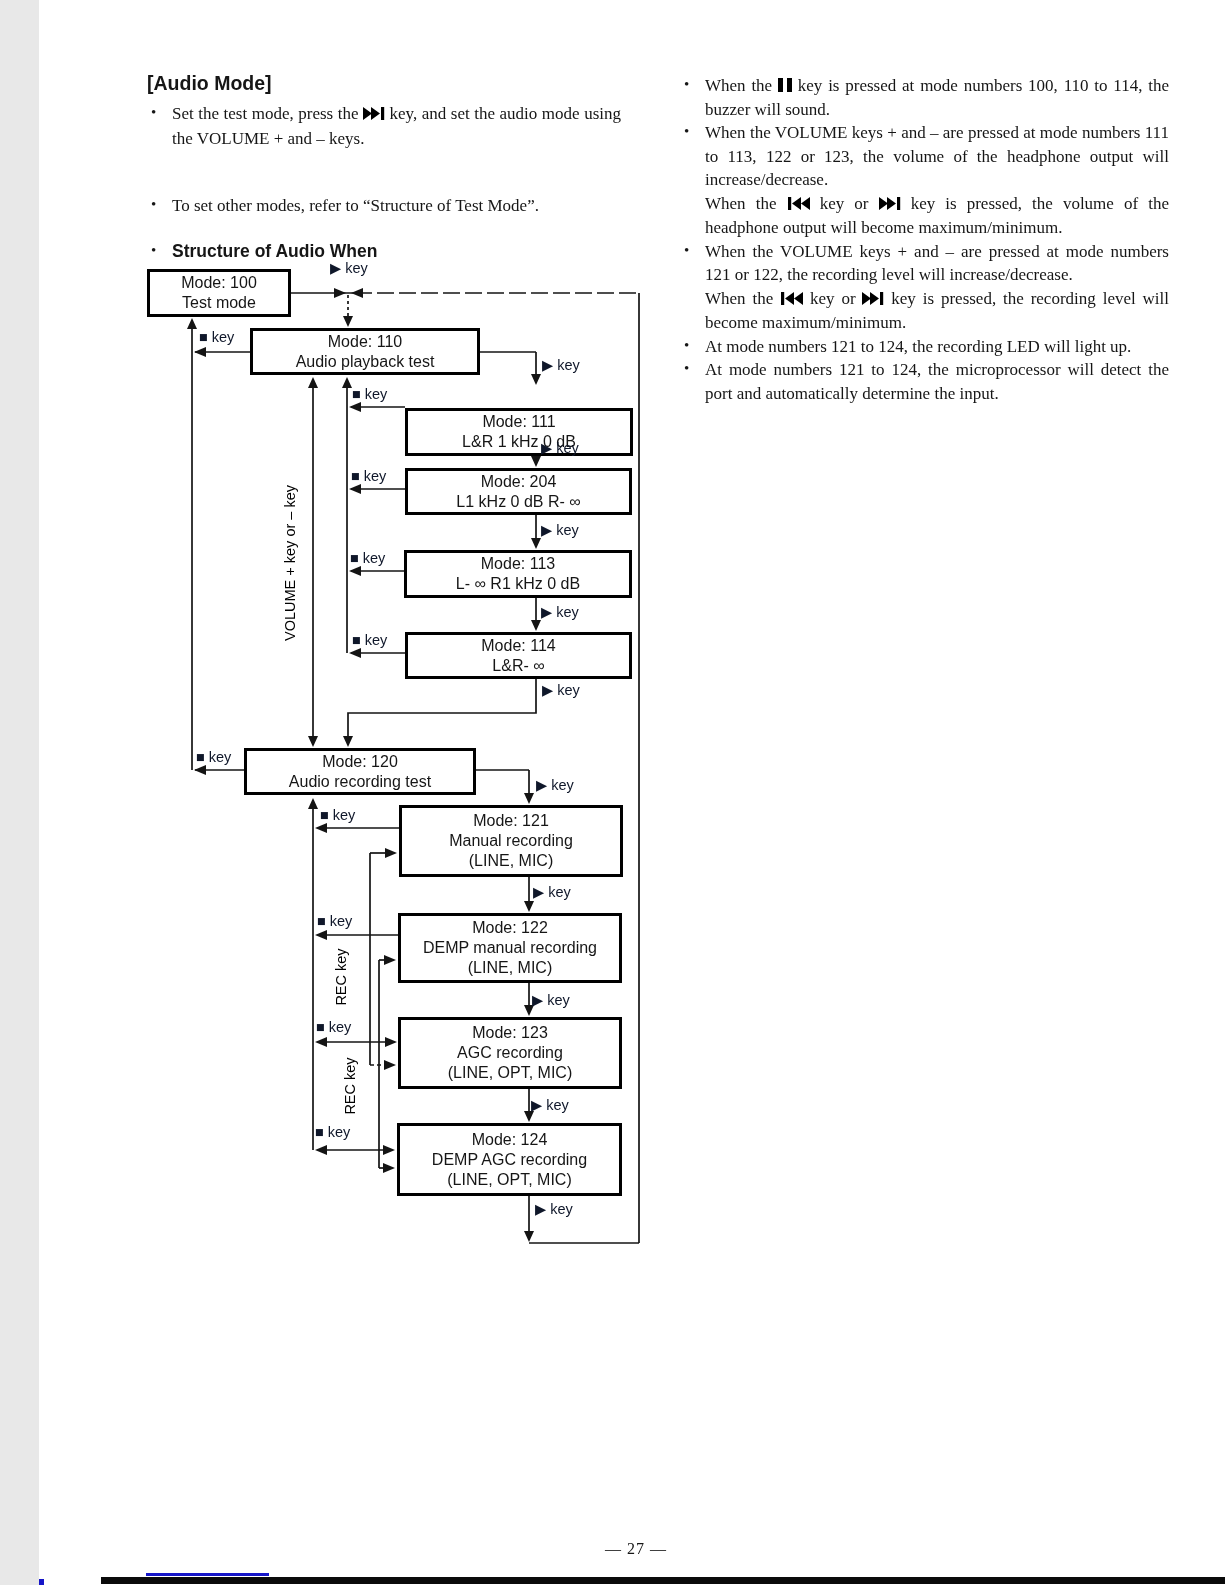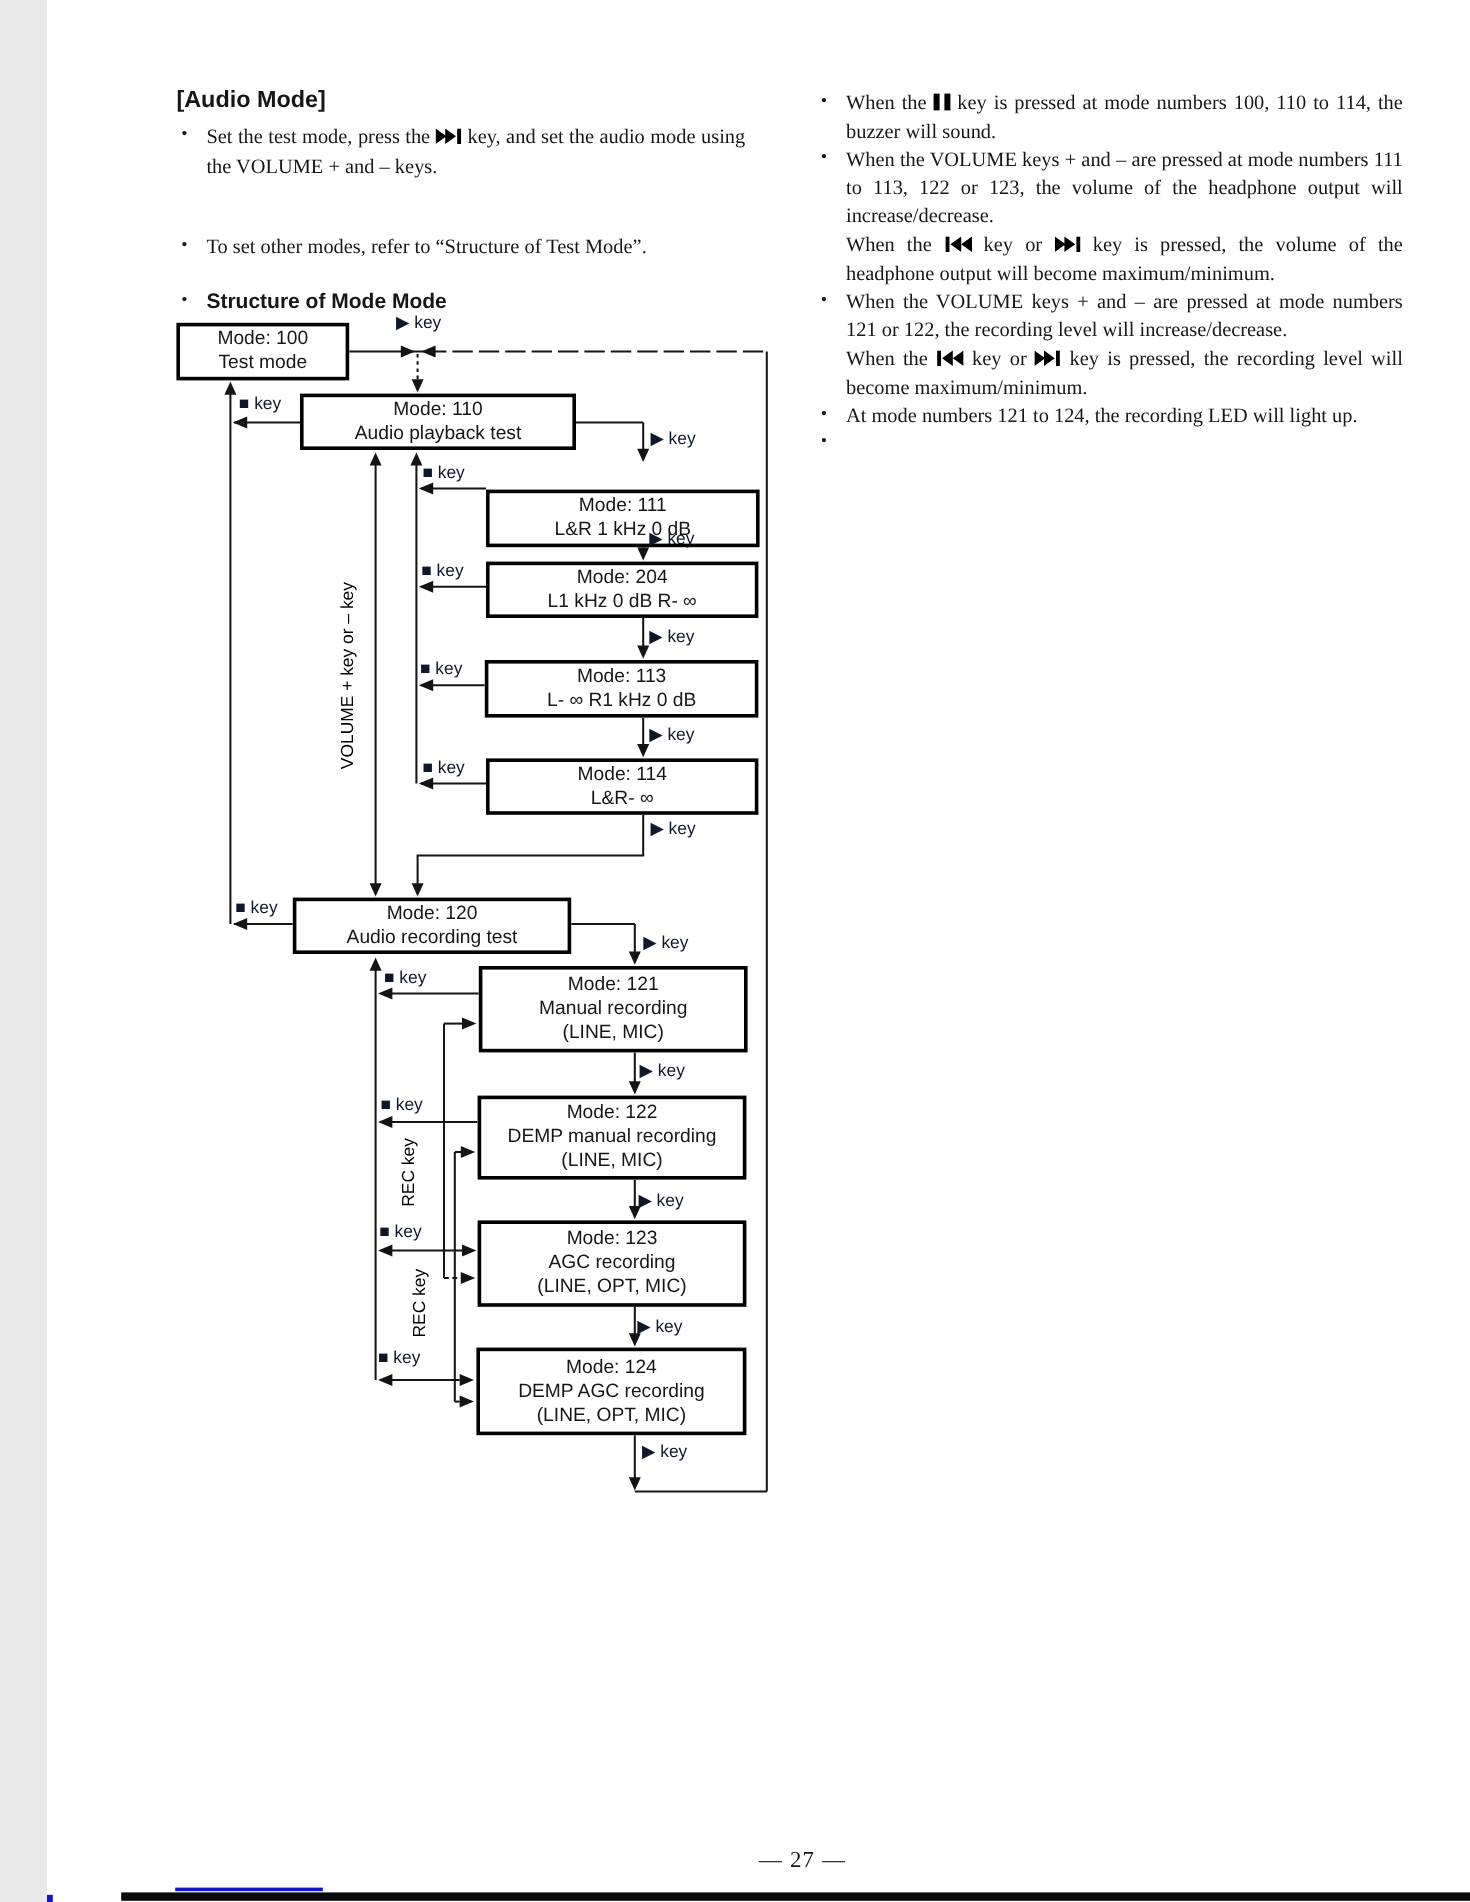--- a/index.html
+++ b/index.html
@@ -24,22 +24,22 @@
         text-align:left;z-index:2;white-space:nowrap;}
   .klabel{position:absolute;font-family:"Liberation Sans",sans-serif;font-size:14.5px;
           white-space:nowrap;z-index:3;color:#0f172a;}
   .rlabel{position:absolute;font-family:"Liberation Sans",sans-serif;font-size:14.5px;
           white-space:nowrap;z-index:3;color:#000;
           transform:translate(-50%,-50%) rotate(-90deg);}
   svg.conn{position:absolute;left:0;top:0;z-index:1;}
   svg.conn line, svg.conn polyline{stroke:#141414;stroke-width:1.7;fill:none;}
   svg.conn polygon{fill:#141414;stroke:none;}
   
-  .pageno{position:absolute;left:566px;top:1540px;width:100px;text-align:right;
-          font-size:19px;letter-spacing:1px;}
+  .pageno{position:absolute;left:566px;top:1540px;width:100px;text-align:left;
+          font-size:16px;letter-spacing:1px;}
   .blue-line{position:absolute;left:107px;top:1573px;width:123px;height:3px;}
   .bottom-bar{position:absolute;left:62px;top:1577px;width:1163px;height:7px;background:#0a0a0a;}
   .blue-dot{position:absolute;left:0px;top:1579px;width:5px;height:6px;}
 </style>
 </head>
 <body>
 
 <div class="page">
 
   <section class="col" style="left:108px;top:72px;width:474px;">
@@ -52,21 +52,21 @@
             <rect x="18" y="0" width="3.2" height="13" fill="#000"></rect>
           </svg></span>
       <span>key, and set the audio mode using the VOLUME + and – keys.</span>
     </p>
     <p class="b" style="margin-top:44px">
       <span class="dot">•</span>
       <span>To set other modes, refer to “Structure of Test Mode”.</span>
     </p>
     <p class="b" style="margin-top:22px">
       <span class="dot">•</span>
-      <span class="bold-sans">Structure of Mode Mode</span>
+      <span class="bold-sans">Structure of Audio When</span>
     </p>
   </section>
 
   <section class="col" style="left:641px;top:74px;width:489px;">
     <p class="b">
       <span class="dot">•</span>
       <span>When the</span>
       <span class="pause-ic"></span>
       <span>key is pressed at mode numbers 100, 110 to 114, the buzzer will sound.</span>
     </p>
@@ -103,20 +103,21 @@
             <rect x="18" y="0" width="3.2" height="13" fill="#000"></rect>
           </svg></span>
       <span>key is pressed, the recording level will become maximum/minimum.</span>
     </p>
     <p class="b">
       <span class="dot">•</span>
       <span>At mode numbers 121 to 124, the recording LED will light up.</span>
     </p>
     <p class="b">
       <span class="dot">•</span>
+      <span>At mode numbers 121 to 124, the microprocessor will detect the port and automatically determine the input.</span>
     </p>
   </section>
 
   <svg class="conn" width="1225" height="1585" viewBox="0 0 1225 1585">
 
     <line x1="252" y1="293" x2="316" y2="293"></line>
     <line x1="316" y1="293" x2="600" y2="293" stroke-dasharray="17 5"></line>
     <line x1="600" y1="293" x2="600" y2="1243"></line>
     <line x1="490" y1="1243" x2="600" y2="1243"></line>
     <line x1="309" y1="295" x2="309" y2="318" stroke-dasharray="3 3"></line>

